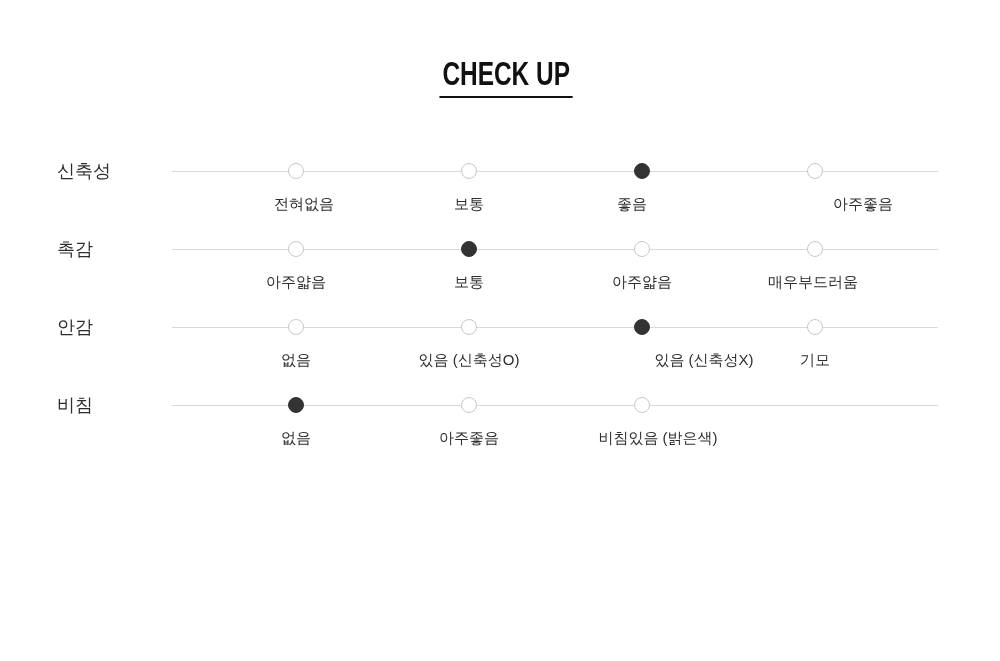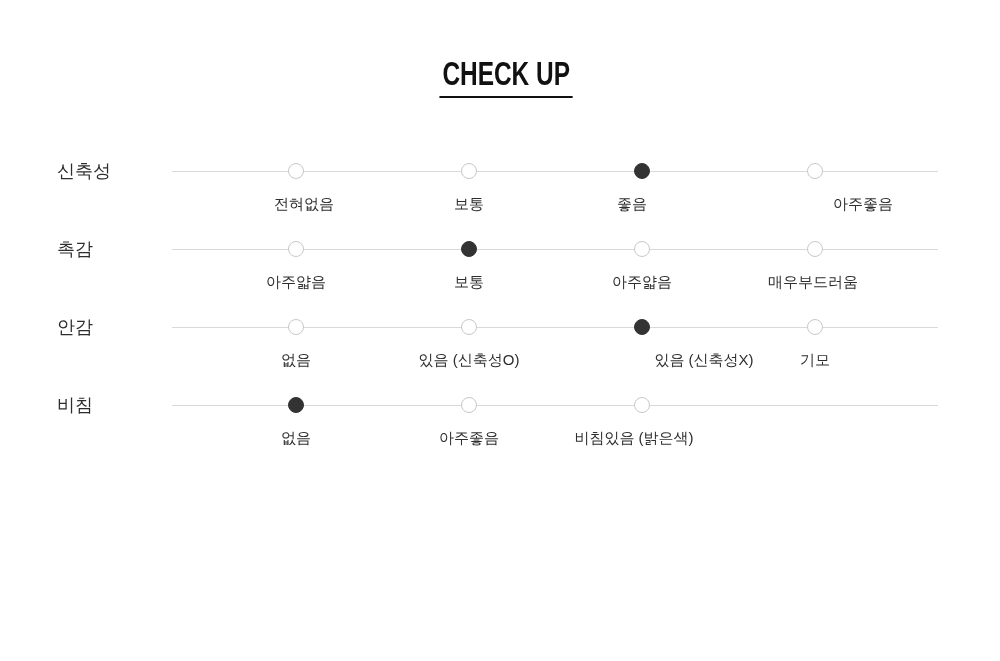--- a/index.html
+++ b/index.html
@@ -149,17 +149,17 @@
       </div>
       <div class="row">
         <div class="row-label">비침</div>
         <div class="track">
           <div class="track-line"></div>
           <div class="dot selected" style="left: 116px;"></div>
           <div class="opt-label" style="left: 124px;">없음</div>
           <div class="dot" style="left: 289px;"></div>
           <div class="opt-label" style="left: 297px;">아주좋음</div>
           <div class="dot" style="left: 462px;"></div>
-          <div class="opt-label" style="left: 462px;">비침있음 (밝은색)</div>
+          <div class="opt-label" style="left: 486px;">비침있음 (밝은색)</div>
         </div>
       </div>
     </div>
 </div>
 
 </body></html>

